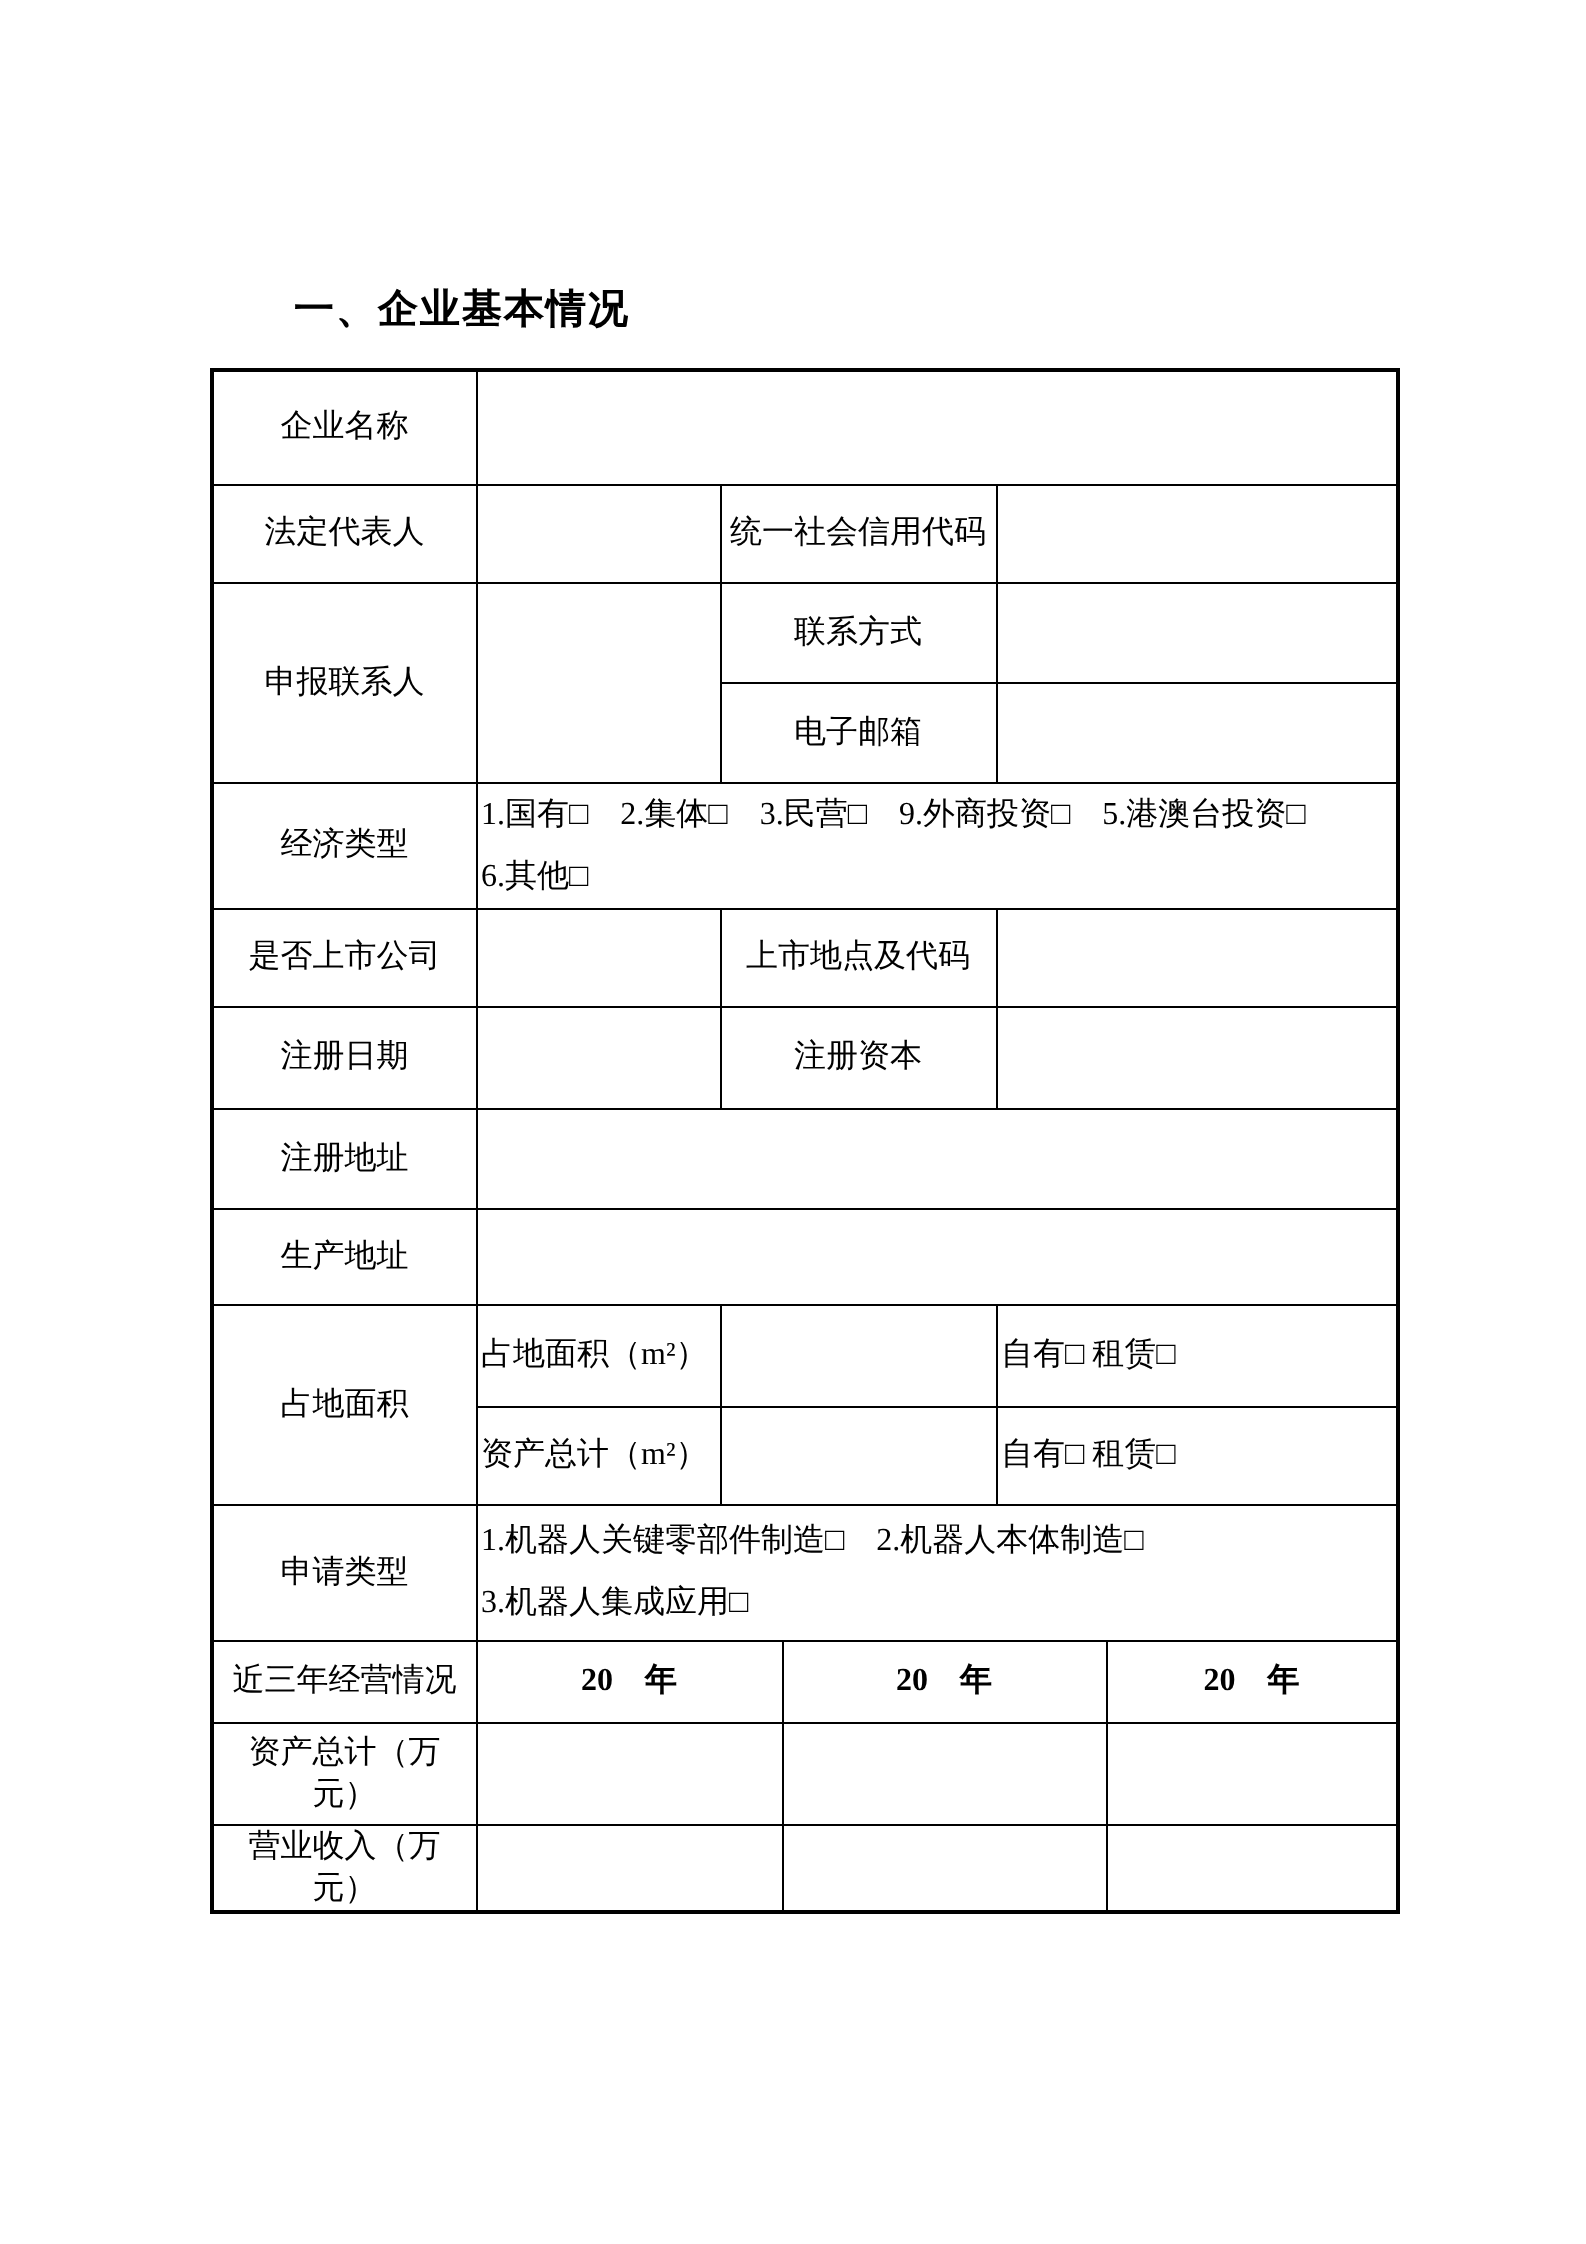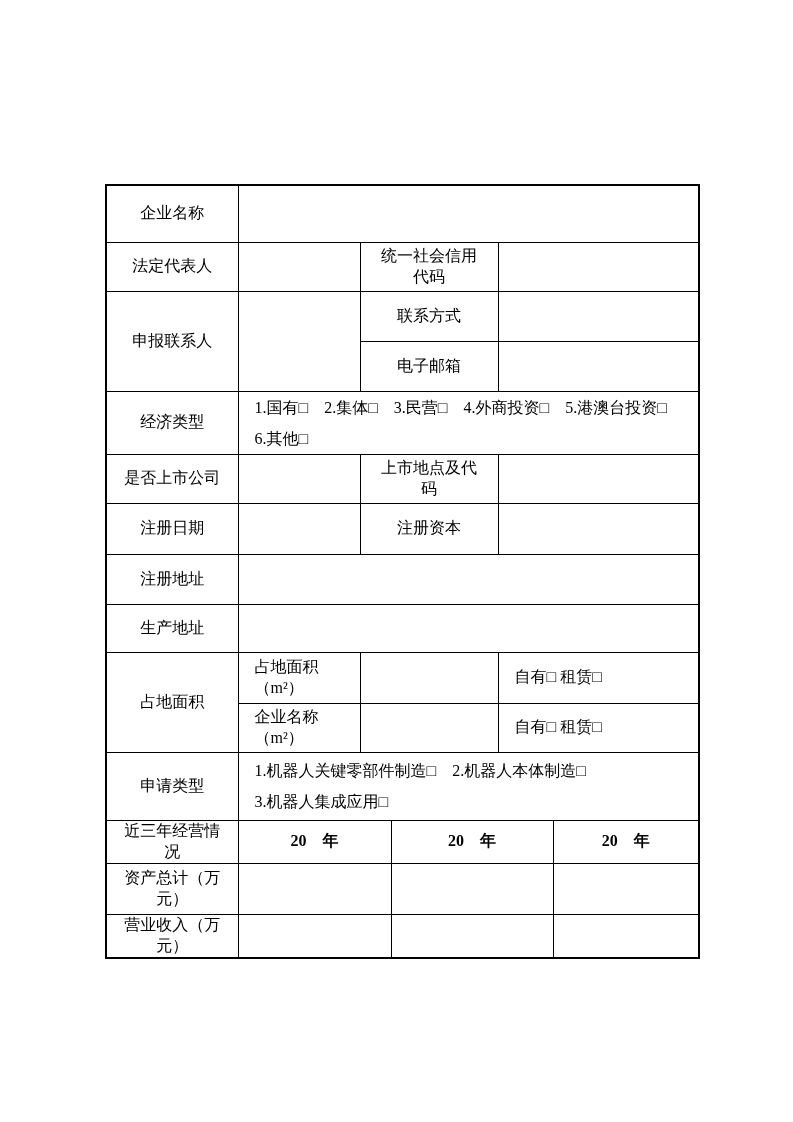--- a/index.html
+++ b/index.html
@@ -33,36 +33,37 @@
     top: 184px;
     width: 593px;
     border-collapse: collapse;
     table-layout: fixed;
     border: 2px solid #000000;
   }
   table.form td {
     border: 1px solid #000000;
     font-size: 16px;
     color: #000000;
-    padding: 0 16px;
+    padding: 0 2px;
     vertical-align: middle;
     overflow: hidden;
   }
   td.lbl   { text-align: center; padding: 0; }
   td.sub   { text-align: center; }
   td.val   { text-align: left; }
   td.left  { text-align: left; }
   td.cen   { text-align: center; font-weight: bold; }
   .opt-line { line-height: 31px; white-space: nowrap; }
 </style>
 </head>
 <body>
 
 <div class="page">
 
+  <div class="doc-title">一、企业基本情况</div>
 
   <table class="form">
     <colgroup>
       <col style="width:132px">
       <col style="width:122px">
       <col style="width:31px">
       <col style="width:107px">
       <col style="width:55px">
       <col style="width:146px">
     </colgroup>
@@ -88,21 +89,21 @@
     </tr>
 
     <tr style="height:50px">
       <td class="sub" colspan="2">电子邮箱</td>
       <td class="val" colspan="2"></td>
     </tr>
 
     <tr style="height:63px">
       <td class="lbl">经济类型</td>
       <td class="left" colspan="5">
-        <div class="opt-line">1.国有□　2.集体□　3.民营□　4.外商投资□　5.港澳台投资□</div>
+        <div class="opt-line">1.国有□　2.集体□　3.民营□　9.外商投资□　5.港澳台投资□</div>
         <div class="opt-line">6.其他□</div>
       </td>
     </tr>
 
     <tr style="height:49px">
       <td class="lbl">是否上市公司</td>
       <td class="val"></td>
       <td class="sub" colspan="2">上市地点及代码</td>
       <td class="val" colspan="2"></td>
     </tr>
@@ -125,21 +126,21 @@
     </tr>
 
     <tr style="height:51px">
       <td class="lbl" rowspan="2">占地面积</td>
       <td class="left">占地面积（m²）</td>
       <td class="val" colspan="2"></td>
       <td class="left" colspan="2">自有□ 租赁□</td>
     </tr>
 
     <tr style="height:49px">
-      <td class="left">企业名称（m²）</td>
+      <td class="left">资产总计（m²）</td>
       <td class="val" colspan="2"></td>
       <td class="left" colspan="2">自有□ 租赁□</td>
     </tr>
 
     <tr style="height:68px">
       <td class="lbl">申请类型</td>
       <td class="left" colspan="5">
         <div class="opt-line">1.机器人关键零部件制造□　2.机器人本体制造□</div>
         <div class="opt-line">3.机器人集成应用□</div>
       </td>

